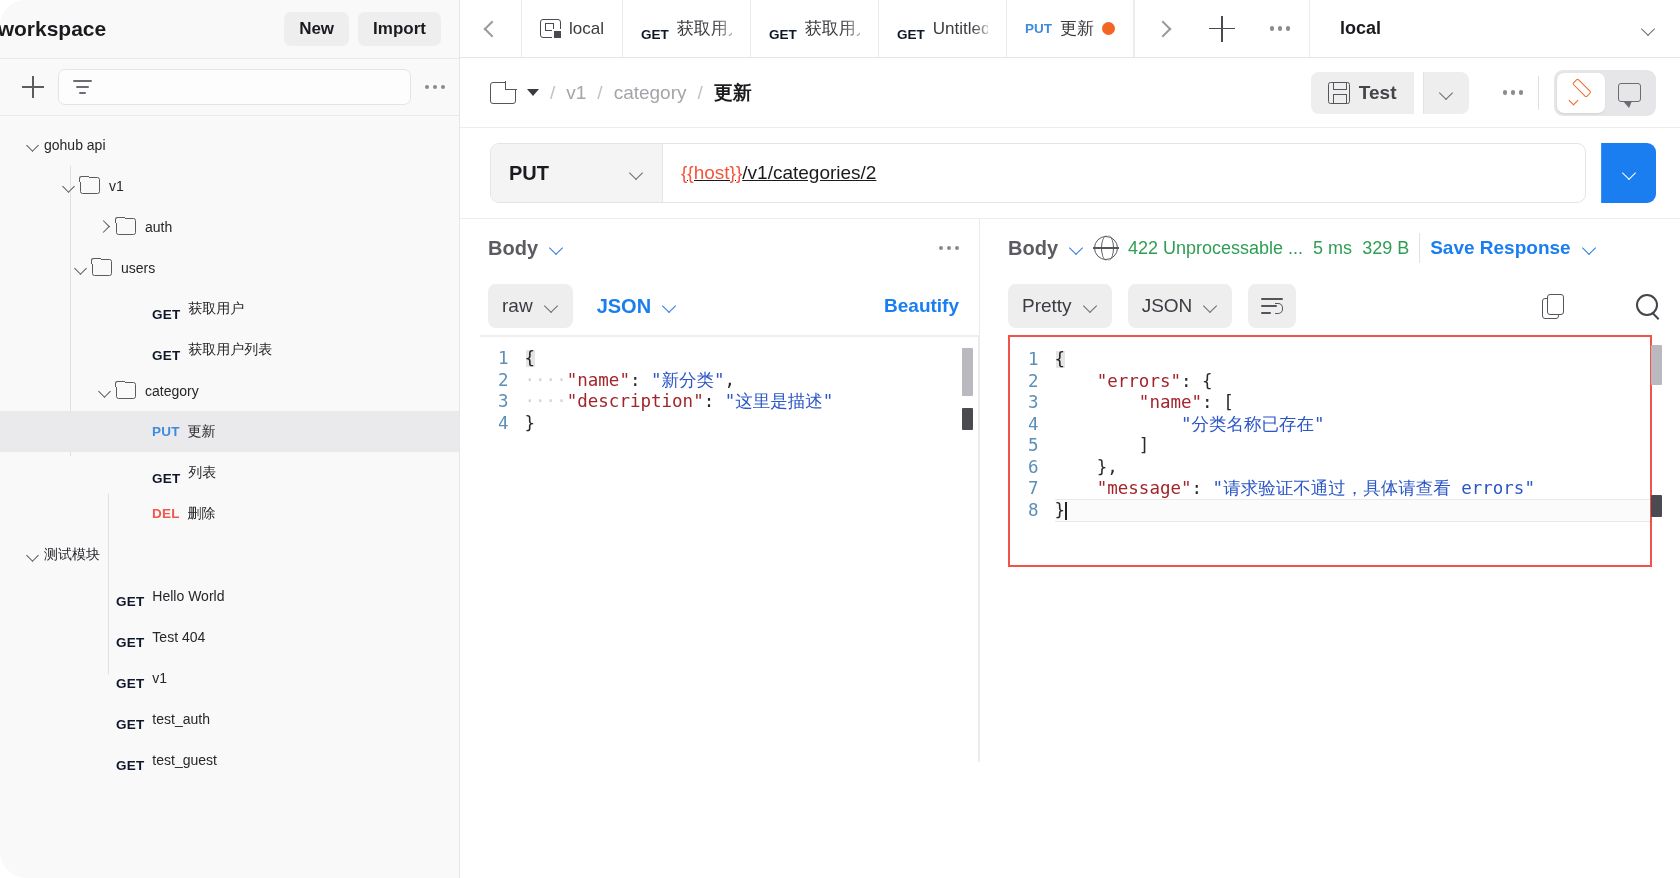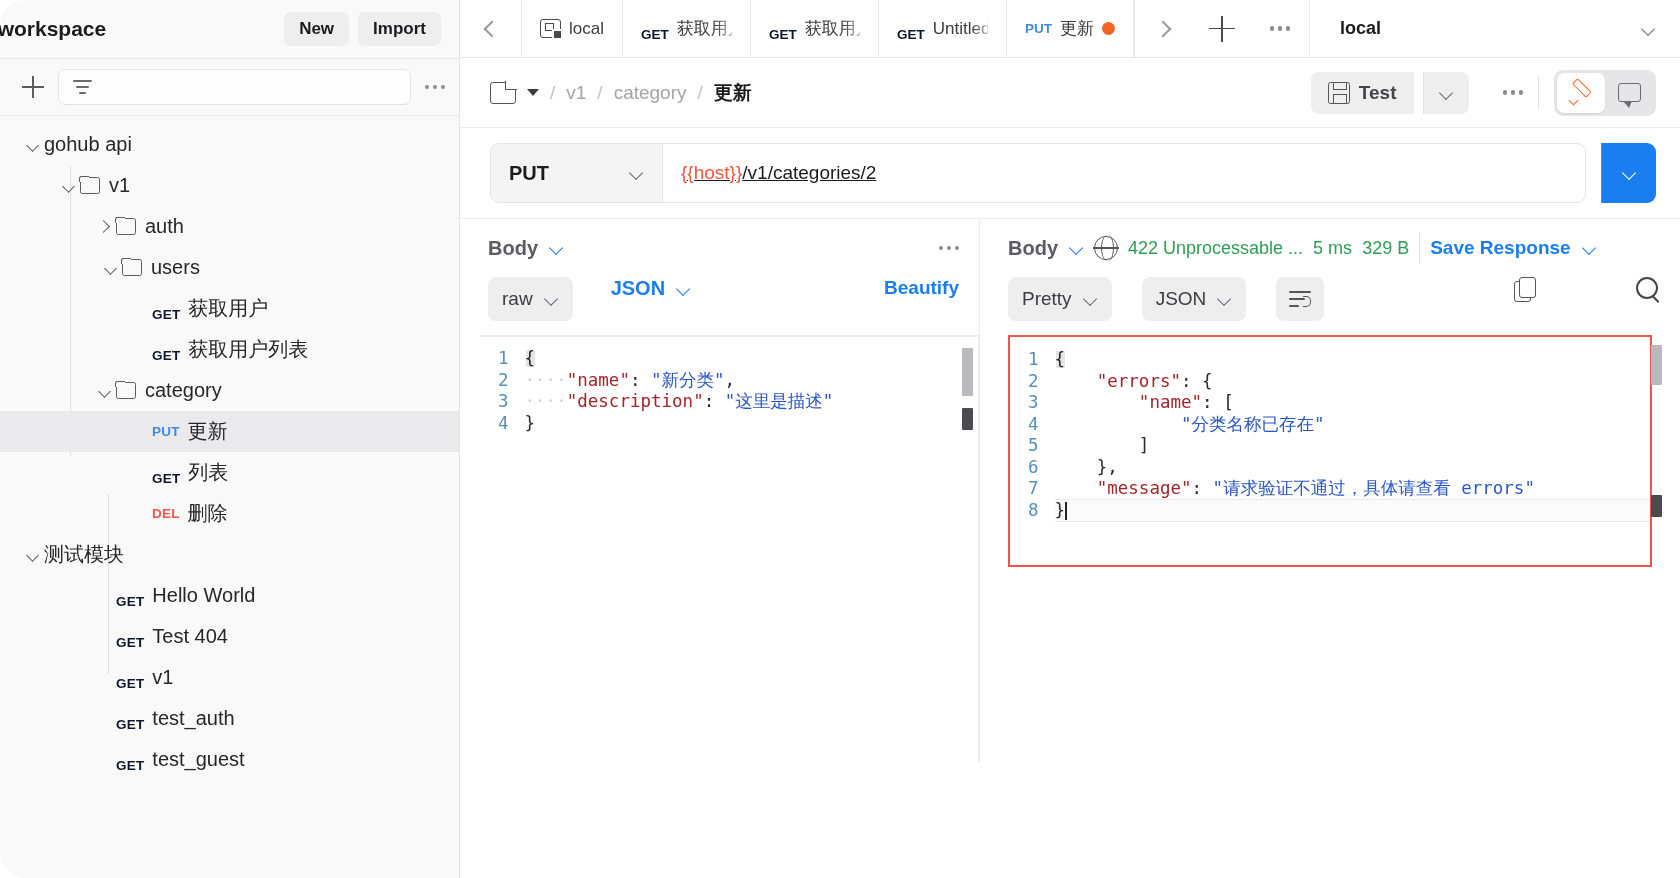--- a/index.html
+++ b/index.html
@@ -101,21 +101,21 @@
     border-left:1.6px solid #5b5b60; border-top:1.6px solid #5b5b60;
     border-top-left-radius:2.5px;
     background:#f9f9f9;
   }
   .meth {
     font-size:13.5px; font-weight:700; letter-spacing:.2px;
     margin-right:8px; text-align:right;
   }
   .m-get{color:#0f172a;margin-top:12px;} .m-post{color:#f2b23e;}
   .m-put{color:#3f8ae0;} .m-del{color:#f2564d;}
-  .tlabel { font-size:20px; color:#26262b; }
+  .tlabel { font-size:14px; color:#26262b; }
   .guide {
     position:absolute; width:1px; background:#e0e0e2;
   }
 
   
   .main { flex:1; height:762px; display:flex; flex-direction:column; min-width:0; background:#fff;}
 
   
   .tabbar {
     height:58px; flex:0 0 58px; display:flex; align-items:stretch;
@@ -285,21 +285,21 @@
   .status { font-size:18px; color:#2e9e54; white-space:nowrap;}
   .linkblue { font-size:19px; font-weight:700; color:#1a7ef0; cursor:pointer; white-space:nowrap;}
   .globe {
     width:24px;height:24px;border:1.8px solid #55555b;border-radius:50%;position:relative;flex:0 0 24px;
   }
   .globe:before{content:"";position:absolute;left:50%;top:-1.8px;bottom:-1.8px;width:0;margin-left:-5.5px;border-left:1.8px solid #55555b;border-right:1.8px solid #55555b;width:11px;border-radius:50%;}
   .globe:after{content:"";position:absolute;left:-1.8px;right:-1.8px;top:50%;margin-top:-0.9px;height:1.8px;background:#55555b;}
   .hdiv { width:1px;height:30px;background:#e2e2e4;}
 
   .pane-tools {
-    height:58px; flex:0 0 58px; display:flex; align-items:flex-start; gap:30px;
+    height:58px; flex:0 0 58px; display:flex; align-items:center; gap:16px;
     padding:0 20px 0 28px;
   }
   .pill {
     height:44px; padding:0 14px; background:#eeeeef; border-radius:8px;
     display:flex;align-items:center;gap:10px;cursor:pointer;
     font-size:19px; color:#3b3b42;
   }
   .pill.sq { width:48px; padding:0; justify-content:center;}
   .plain {
     display:flex;align-items:center;gap:10px;cursor:pointer;
@@ -391,21 +391,21 @@
         <div class="trow" style="padding-left: 58px;">
           <span class="chev "></span>
           <span class="folder"></span>
           <span class="tlabel">v1</span>
         </div>
         <div class="trow" style="padding-left: 94px;">
           <span class="chev right"></span>
           <span class="folder"></span>
           <span class="tlabel">auth</span>
         </div>
-        <div class="trow" style="padding-left: 92px; margin-left: 8px;">
+        <div class="trow" style="padding-left: 70px;">
           <span class="chev "></span>
           <span class="folder"></span>
           <span class="tlabel">users</span>
         </div>
         <div class="trow" style="padding-left: 130px;">
           <span class="chev none"></span>
           <span class="meth m-get">GET</span>
           <span class="tlabel">获取用户</span>
         </div>
         <div class="trow" style="padding-left: 130px;">

